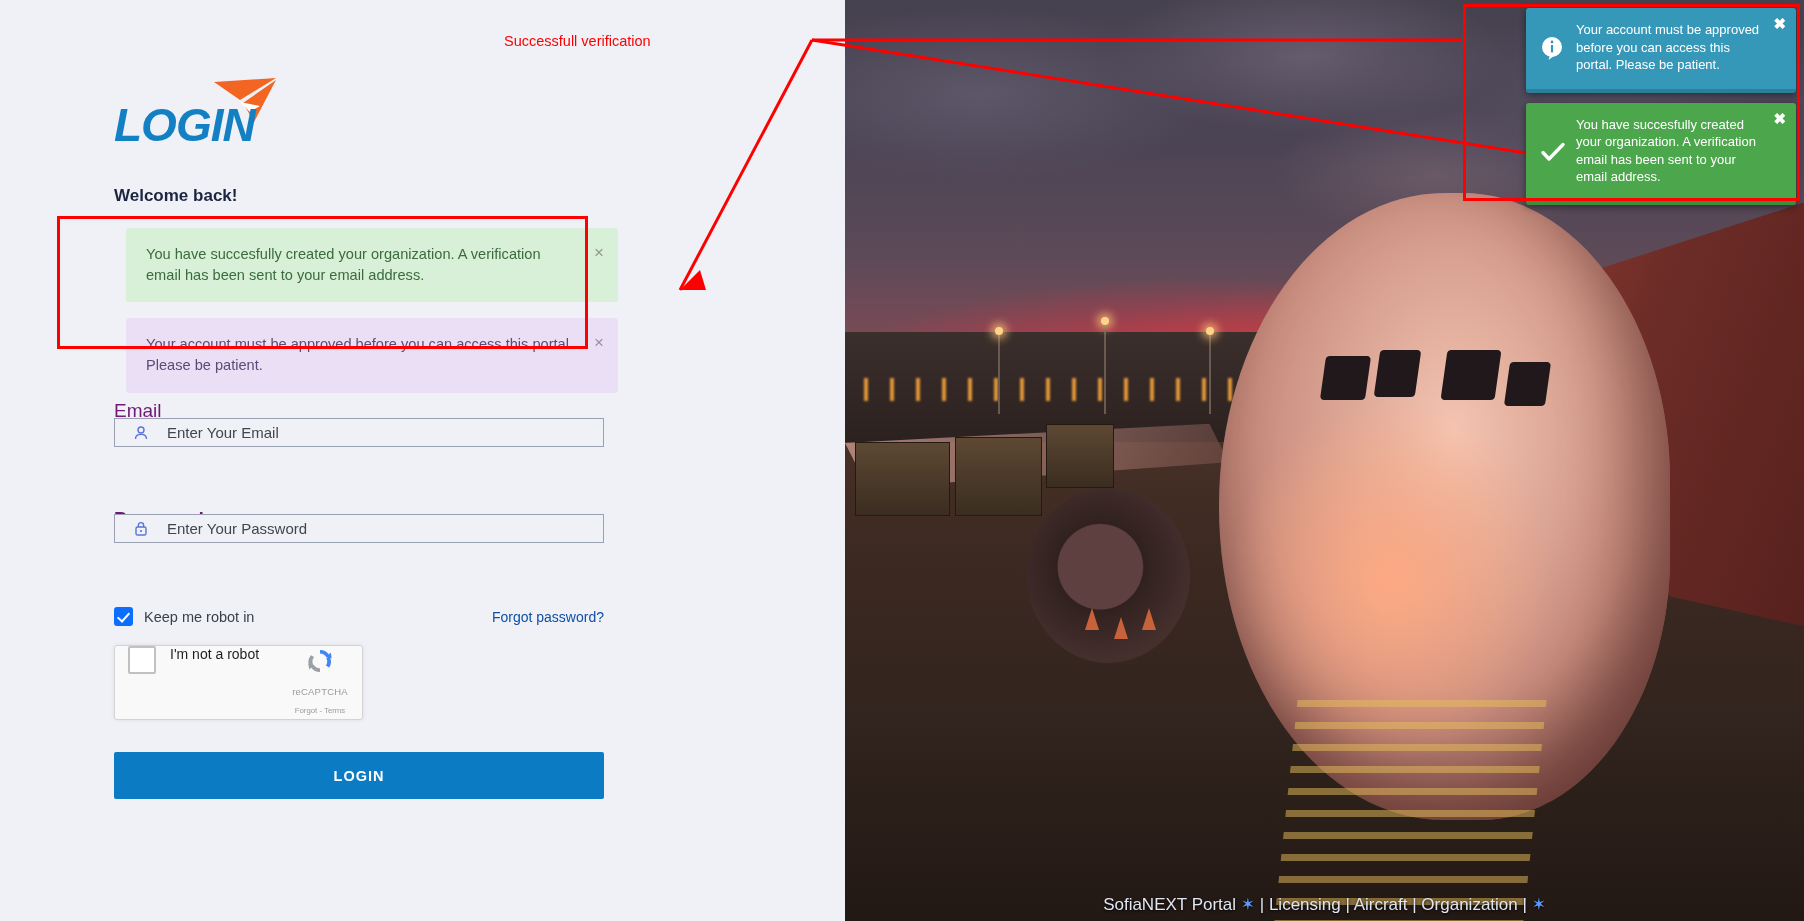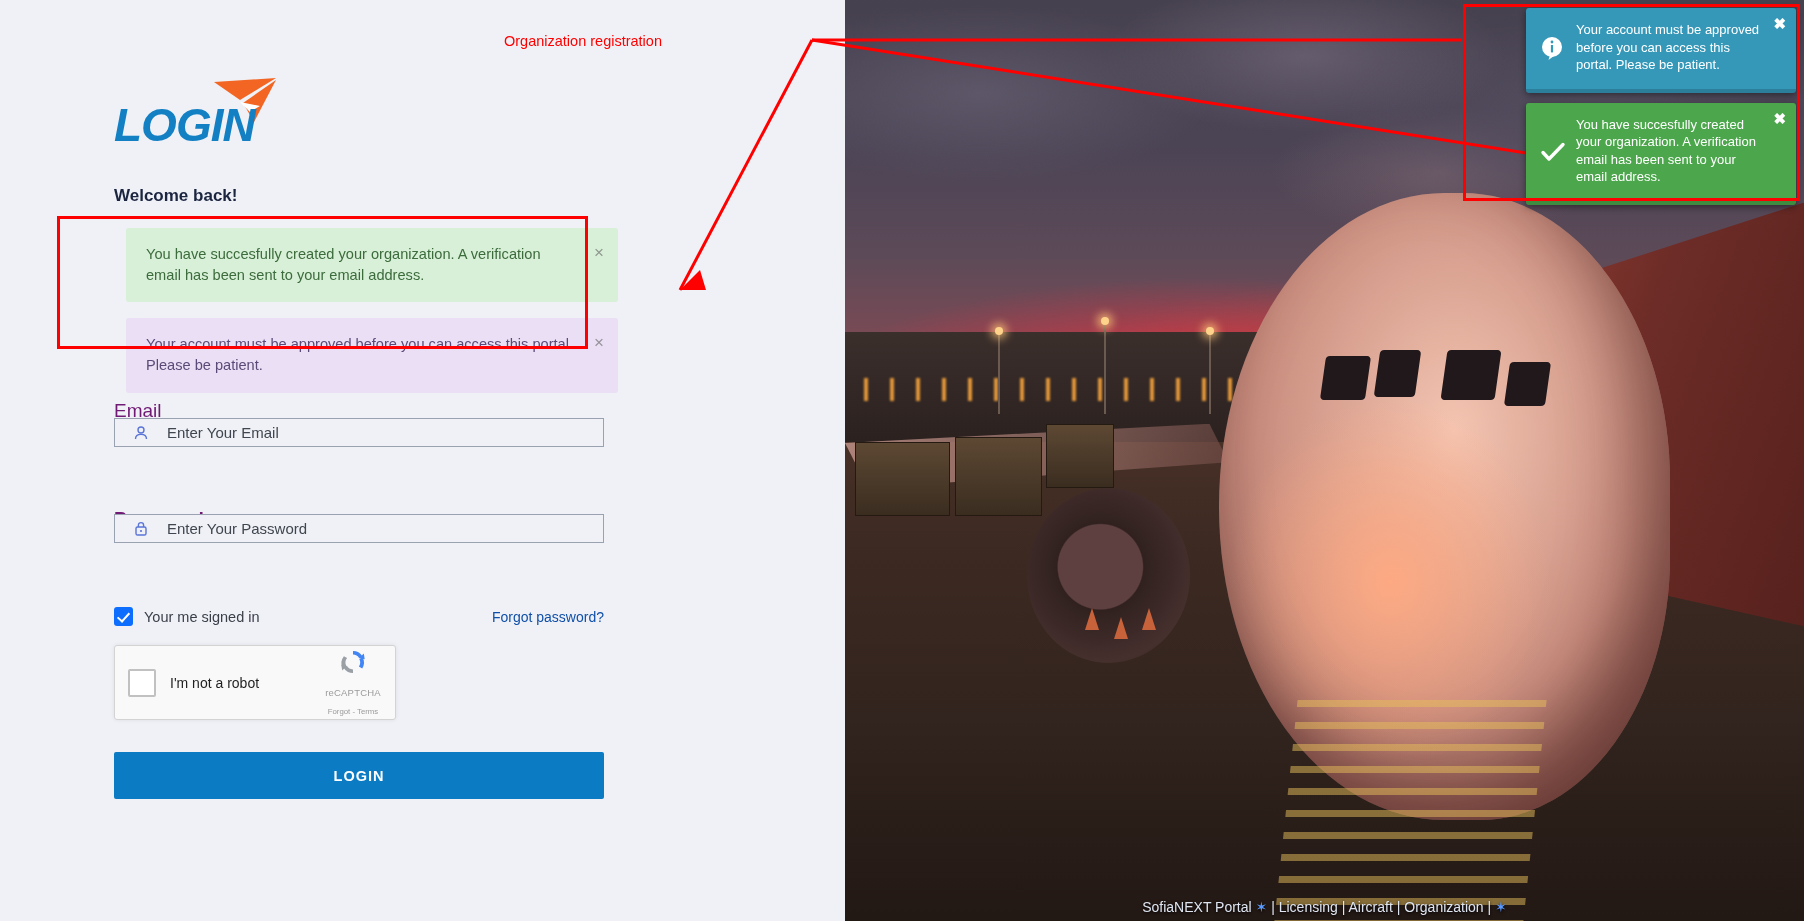--- a/index.html
+++ b/index.html
@@ -96,25 +96,25 @@
     width: 5px; height: 10px;
     border: solid #fff; border-width: 0 2.2px 2.2px 0;
     transform: rotate(42deg);
   }
   .cb-label { font-size: 14.5px; color: #3a3f48; }
   .forgot-link { font-size: 14px; color: #0f4fa8; cursor: pointer; }
 
   
   .recaptcha {
     position: absolute; left: 114px; top: 645px;
-    width: 282px; height: 75px;
+    width: 249px; height: 75px;
     background: #f9f9f9;
     border: 1px solid #d3d3d3; border-radius: 3px;
     box-shadow: 0 0 4px rgba(0,0,0,.08);
-    display: flex; align-items: center;
+    display: flex; 
   }
   .rc-check {
     width: 28px; height: 28px; margin-left: 13px;
     border: 2px solid #c1c1c1; border-radius: 2px; background: #fff;
     flex: none; cursor: pointer;
   }
   .rc-text { font-size: 14px; color: #1f1f1f; margin-left: 14px; flex: 1; }
   .rc-brand {
     width: 80px; text-align: center; padding-right: 4px;
     font-family: "Liberation Sans", sans-serif;
@@ -223,21 +223,21 @@
     background: #ffd38a; box-shadow: 0 0 8px 4px rgba(255,200,120,.7);
   }
   .taxi-line {
     position: absolute; left: 46%; bottom: 0; width: 26%; height: 24%;
     background: repeating-linear-gradient(to bottom,
       rgba(230,190,90,.5) 0 7px, rgba(0,0,0,0) 7px 22px);
     transform: skewX(-6deg);
   }
   .photo-footer {
     position: absolute; left: 0; bottom: 6px; width: 100%;
-    text-align: center; color: #dfe6f2; font-size: 14px;
+    text-align: center; color: #dfe6f2; font-size: 17px;
     text-shadow: 0 1px 3px rgba(0,0,0,.9);
     font-family: "Liberation Sans", sans-serif;
   }
   .photo-footer .star { color: #5b9bff; }
 
   
   .toast-stack {
     position: absolute; right: 8px; top: 8px;
     width: 270px; z-index: 40;
   }
@@ -274,21 +274,21 @@
   }
   .ann-svg { position: absolute; left: 0; top: 0; width: 1804px; height: 921px; }
 </style>
 </head>
 <body>
 
 <div id="root">
 
   <div class="left-panel">
 
-    <div class="annotation-caption">Organization registration</div>
+    <div class="annotation-caption">Successfull verification</div>
 
     <div class="logo-wrap">
       <svg class="logo-arrow" width="70" height="56" viewBox="0 0 70 56">
         <polygon points="4,6 66,2 30,24" fill="#f26522"></polygon>
         <polygon points="33,27 66,4 44,46" fill="#f26522"></polygon>
         <polygon points="30,26 50,30 40,36" fill="#ffffff"></polygon>
       </svg>
       <div class="logo-text">LOGIN</div>
     </div>
 
@@ -324,21 +324,21 @@
           <path d="M5.4 7V5.2a2.6 2.6 0 0 1 5.2 0V7" fill="none" stroke="#5a74d8" stroke-width="1.4"></path>
           <circle cx="8" cy="11" r="1.1" fill="#5a74d8"></circle>
         </svg>
       </span>
       <span class="field-placeholder">Enter Your Password</span>
     </div>
 
     <div class="cb-row">
       <div class="cb-left">
         <span class="cb-box"></span>
-        <span class="cb-label">Your me signed in</span>
+        <span class="cb-label">Keep me robot in</span>
       </div>
       <span class="forgot-link">Forgot password?</span>
     </div>
 
     <div class="recaptcha">
       <span class="rc-check"></span>
       <span class="rc-text">I'm not a robot</span>
       <span class="rc-brand">
         <svg class="rc-logo" width="34" height="30" viewBox="0 0 34 30">
           <path d="M17 4a11 11 0 0 1 9.4 5.3l-3.2 1.9A7.3 7.3 0 0 0 17 7.6z" fill="#4285f4"></path>

